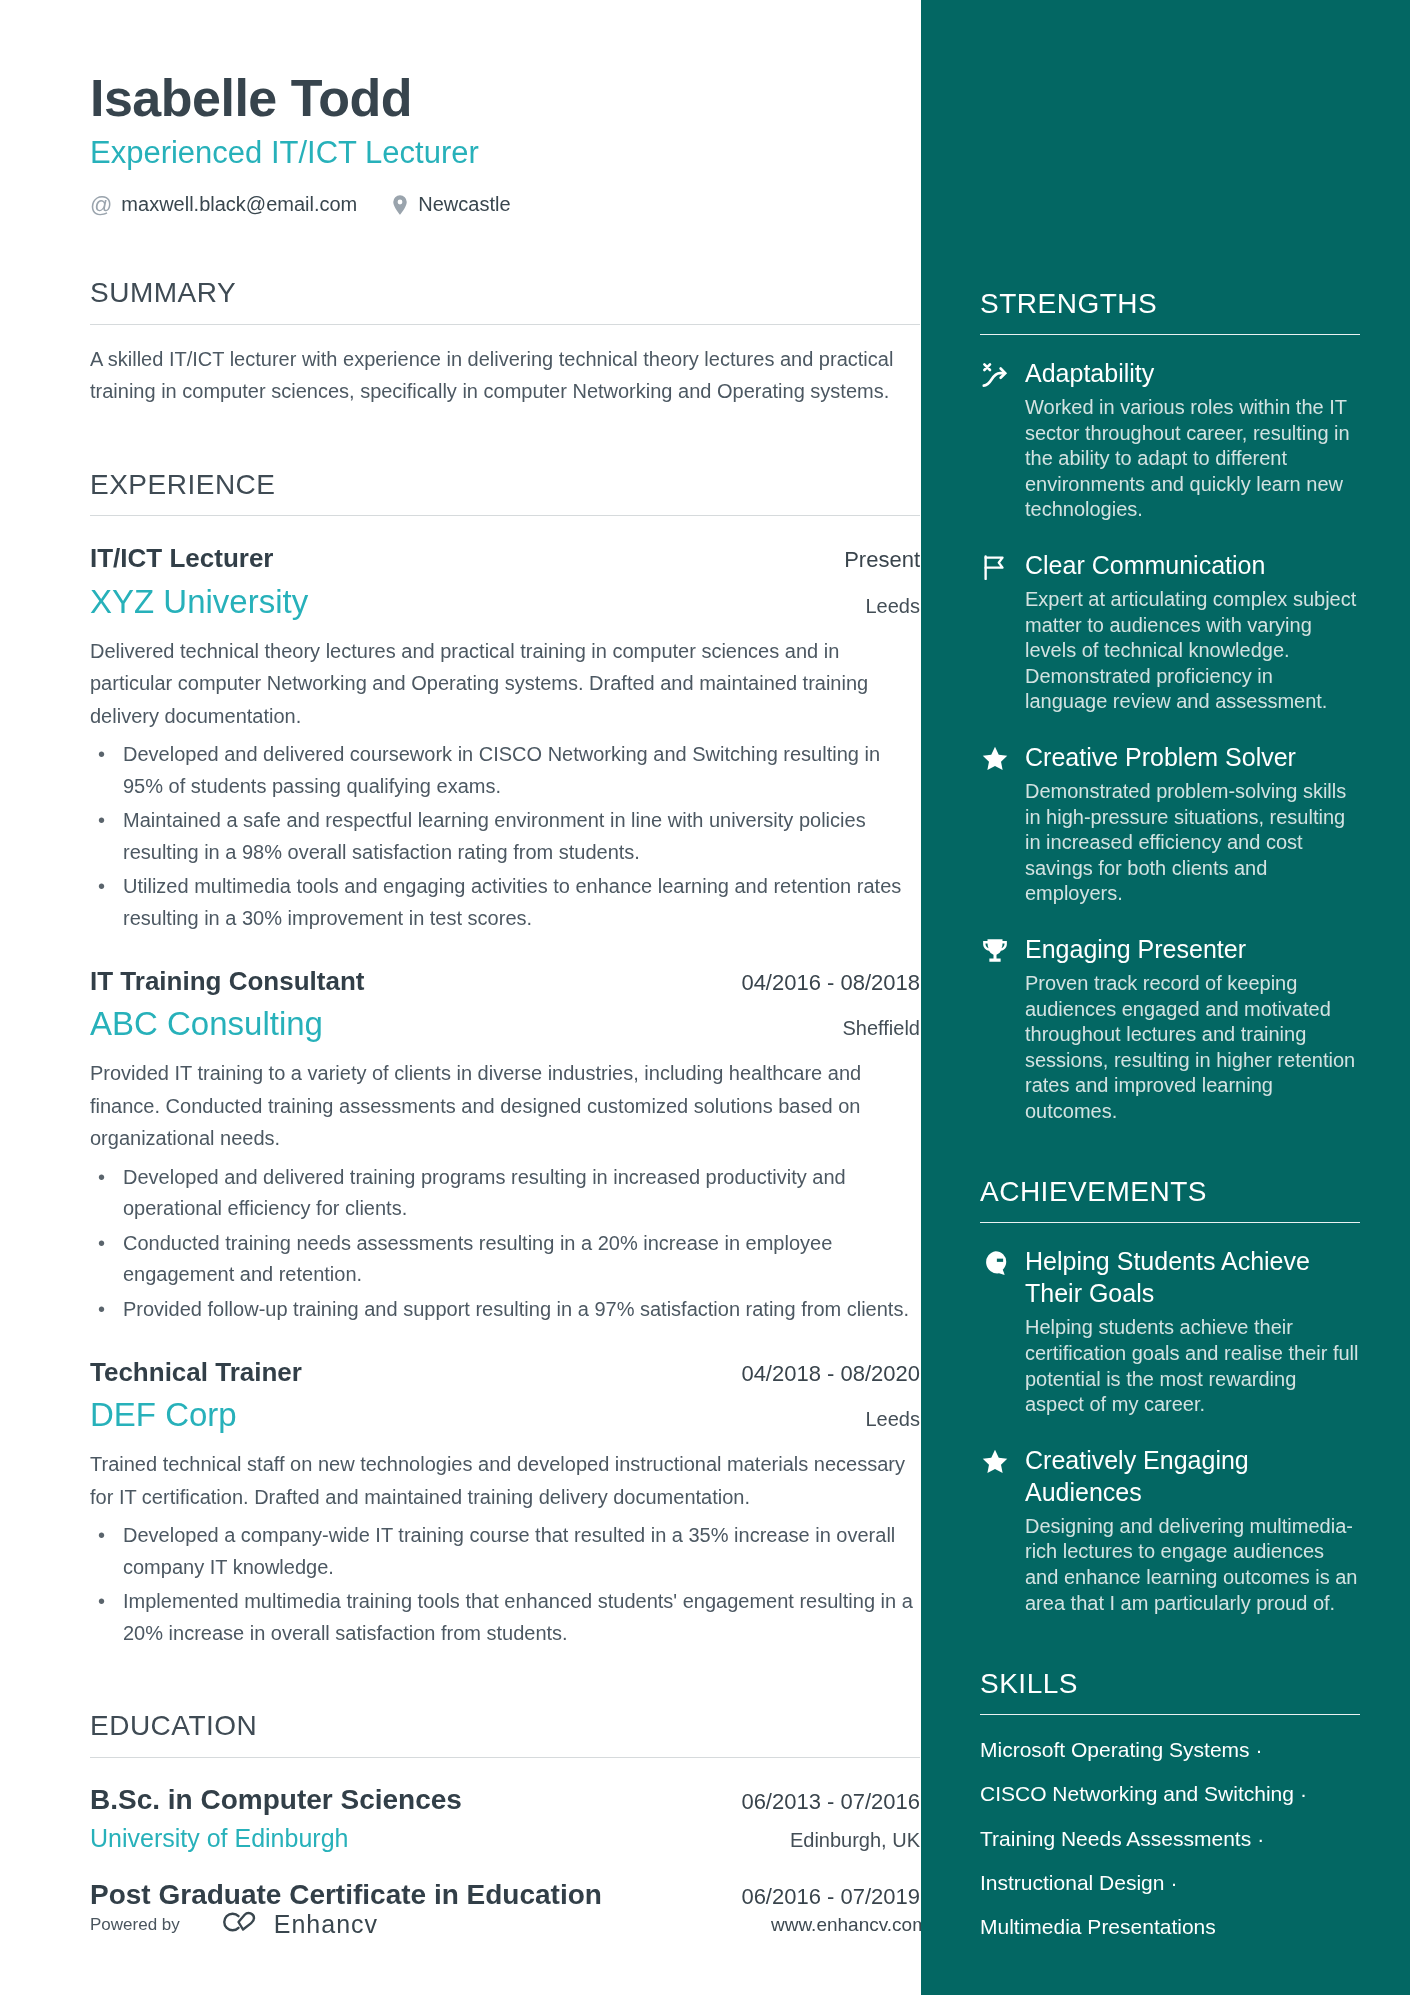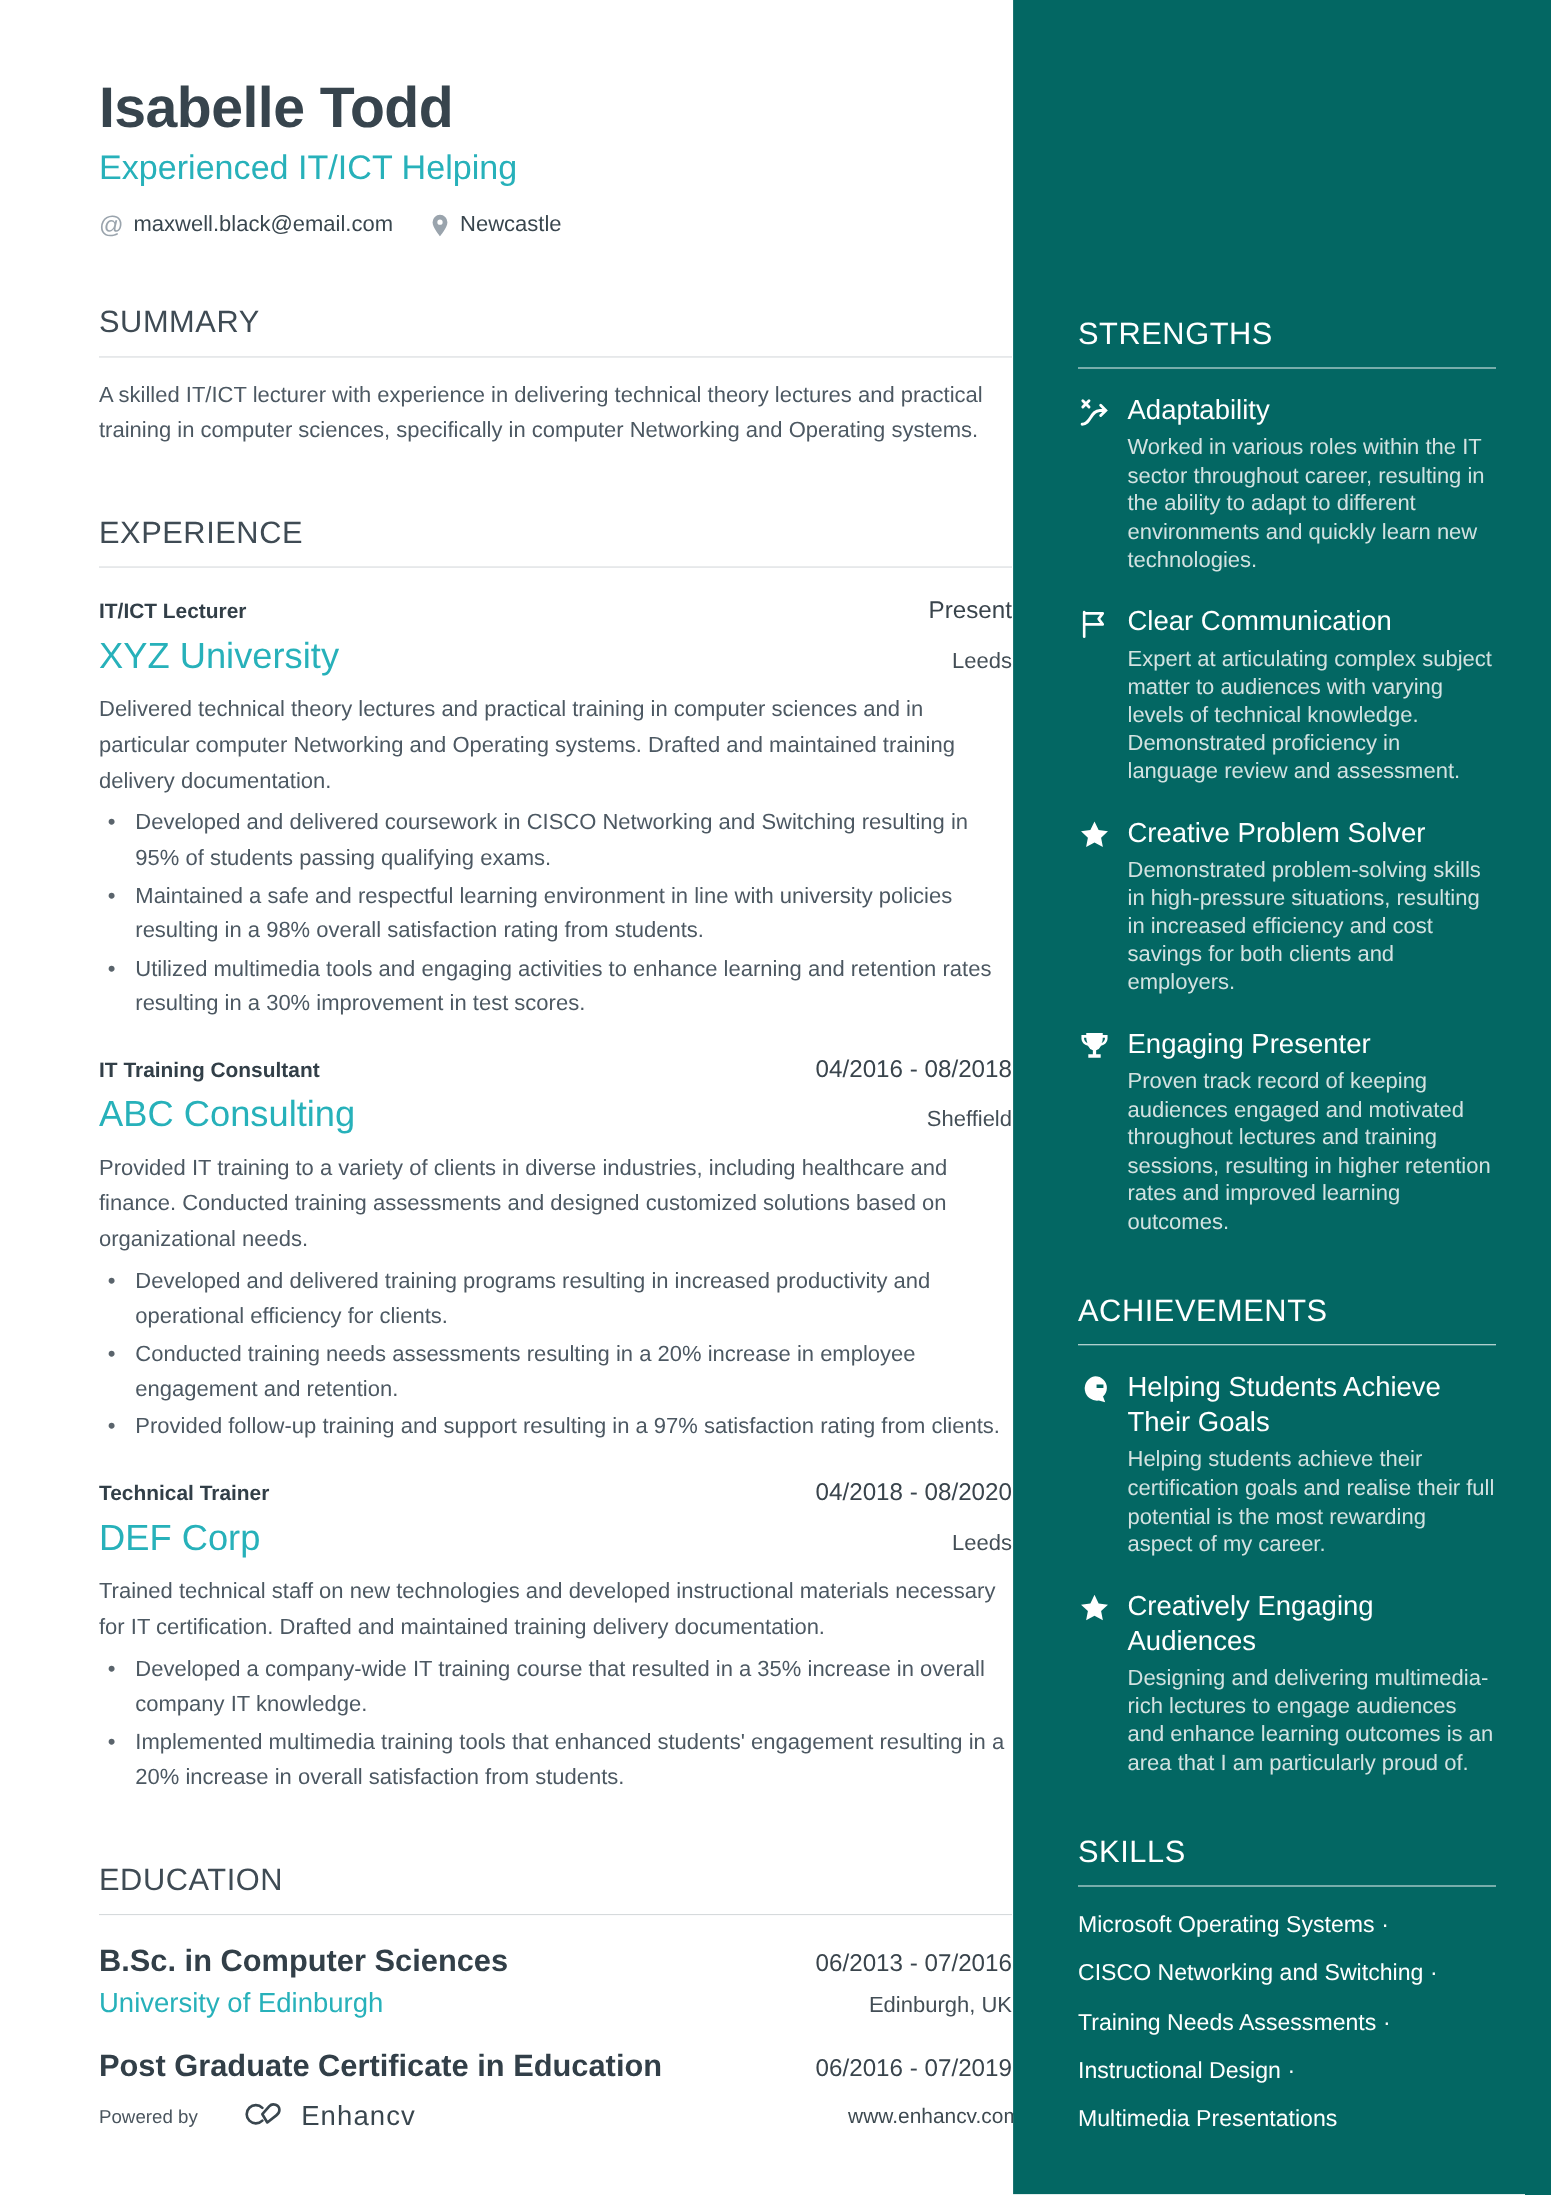--- a/index.html
+++ b/index.html
@@ -28,21 +28,21 @@
   .pin-icon svg{display:block;}
 
   section.block{margin-top:60px;}
   h2.sec{font-size:28px;font-weight:500;color:var(--heading);letter-spacing:.5px;line-height:1.2;}
   .sec-rule{border:none;border-top:1.5px solid var(--rule);margin:14px 0 0 0;}
   .summary-text{margin-top:18px;font-size:20px;line-height:1.62;color:var(--body);}
 
   .entry{margin-top:30px;}
   .entry:first-of-type{margin-top:26px;}
   .erow{display:flex;justify-content:space-between;align-items:baseline;}
-  .etitle{font-size:19px;font-weight:600;color:#323f48;line-height:1.25;}
+  .etitle{font-size:26px;font-weight:600;color:#323f48;line-height:1.25;}
   .edate{font-size:22px;color:#39444c;white-space:nowrap;}
   .ecompany{font-size:33px;color:var(--accent);font-weight:500;margin-top:6px;line-height:1.25;}
   .eloc{font-size:20px;color:#434e56;white-space:nowrap;}
   .edesc{margin-top:13px;font-size:20px;line-height:1.62;color:var(--body);}
   ul.ebullets{list-style:none;margin-top:7px;}
   ul.ebullets li{position:relative;padding-left:33px;font-size:20px;line-height:1.58;color:var(--body);margin-top:3px;}
   ul.ebullets li::before{content:"•";position:absolute;left:8px;color:#5a646c;}
 
   .edu-entry{margin-top:26px;}
   .degree{font-size:28px;font-weight:600;color:#323f48;}
@@ -68,21 +68,21 @@
   .skill-sep{margin-left:6px;}
 </style>
 </head>
 <body>
 
 <div class="page">
 
   <div class="main">
 
     <div class="person-name">Isabelle Todd</div>
-    <div class="person-title">Experienced IT/ICT Helping</div>
+    <div class="person-title">Experienced IT/ICT Lecturer</div>
 
     <div class="contact">
       <span class="contact-item">
         <span class="at-glyph">@</span>
         <span>maxwell.black@email.com</span>
       </span>
       <span class="contact-item">
         <span class="pin-icon">
           <svg width="18" height="22" viewBox="0 0 24 28">
               <path fill="#9aa4ad" d="M12 1a9 9 0 0 0-9 9c0 6.6 9 17 9 17s9-10.4 9-17a9 9 0 0 0-9-9zm0 12.2a3.2 3.2 0 1 1 0-6.4 3.2 3.2 0 0 1 0 6.4z"></path>

